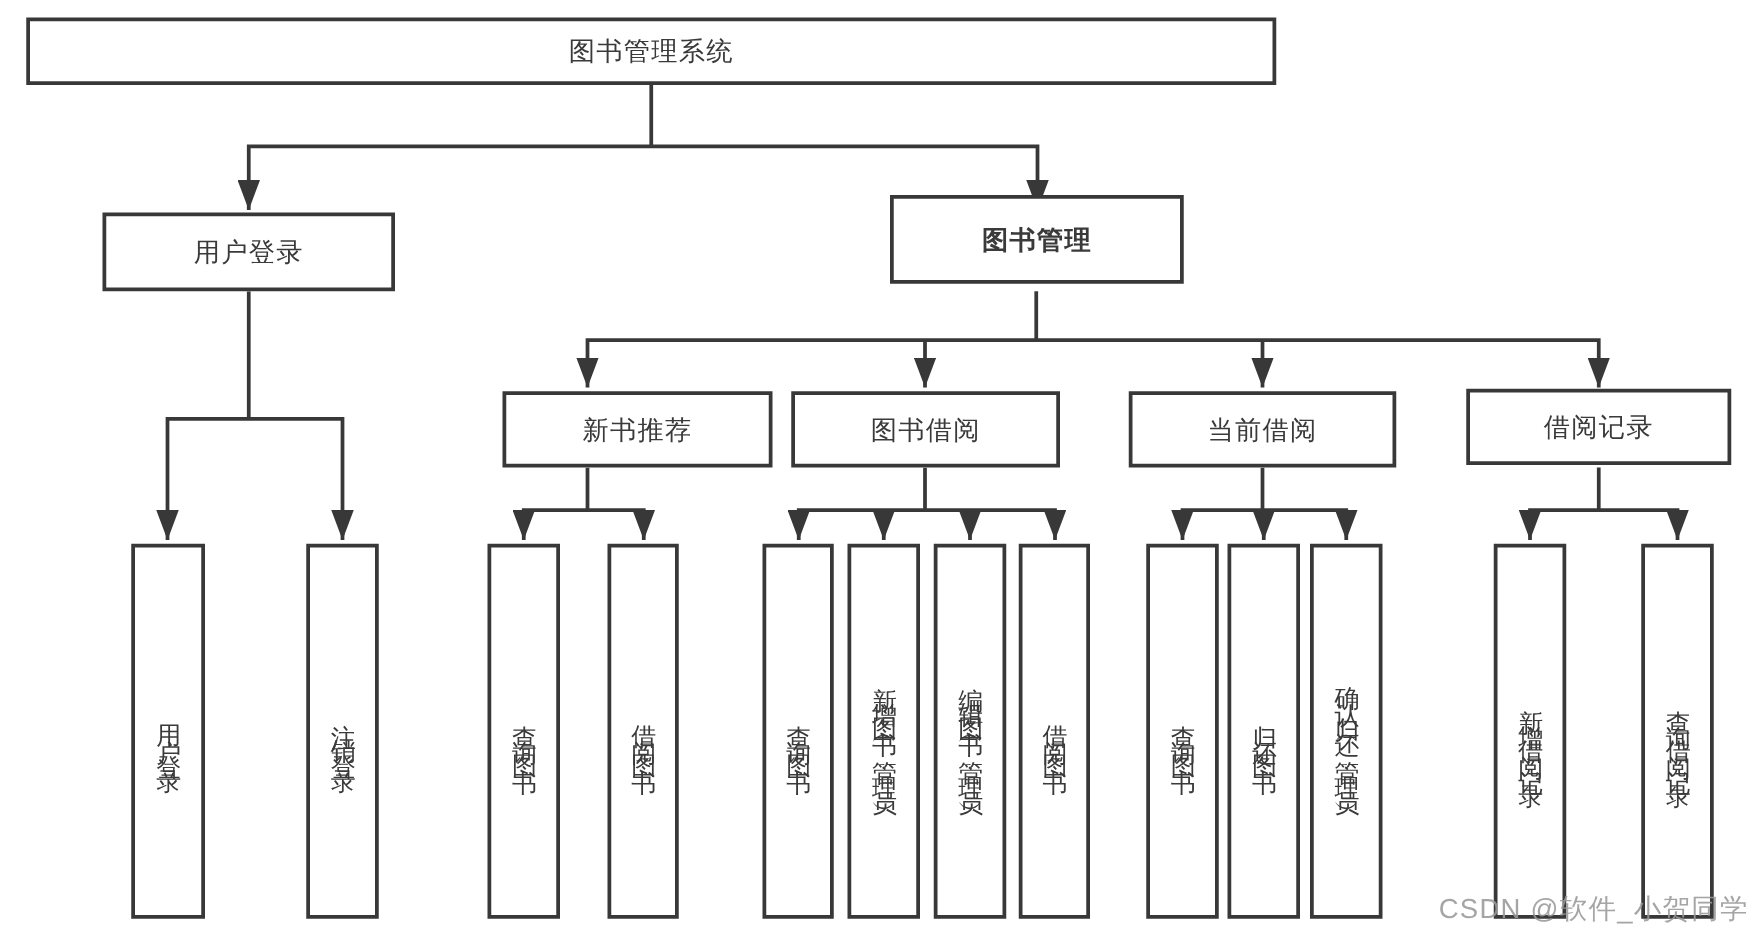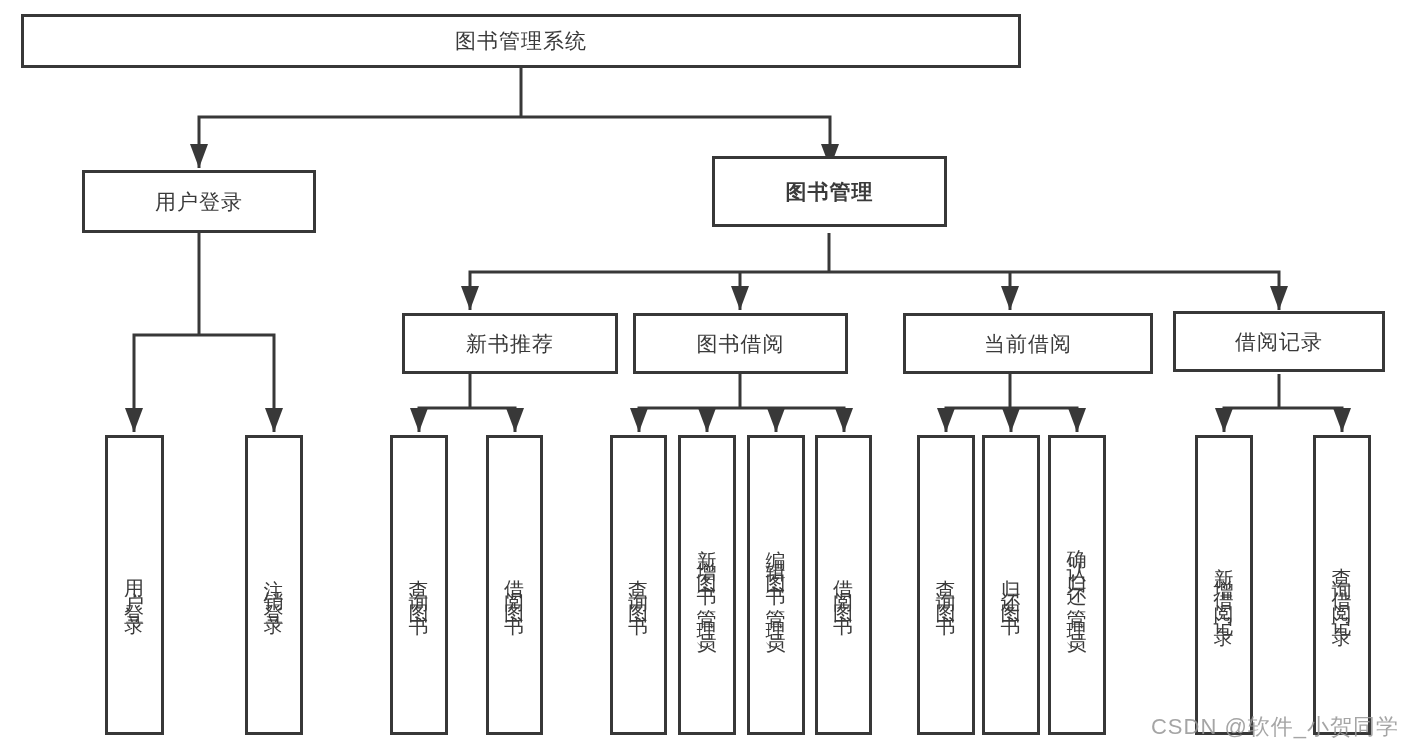--- a/index.html
+++ b/index.html
@@ -95,21 +95,21 @@
     </g>
   </svg>
 
   <div class="box" style="left:21px; top:14px; width:1000px; height:54px;">图书管理系统</div>
 
   <div class="box" style="left:82px; top:170px; width:234px; height:63px;">用户登录</div>
   <div class="box" style="left:712px; top:156px; width:235px; height:71px;font-weight:bold;">图书管理</div>
 
   <div class="box" style="left:362px; top:313px; width:216px; height:61px;margin-left:40px;">新书推荐</div>
   <div class="box" style="left:633px; top:313px; width:215px; height:61px;">图书借阅</div>
-  <div class="box" style="left:903px; top:313px; width:250px; height:61px;">当前借阅</div>
+  <div class="box" style="left:903px; top:313px; width:214px; height:61px;">当前借阅</div>
   <div class="box" style="left:1173px; top:311px; width:212px; height:61px;">借阅记录</div>
 
   <div class="box vbox" style="left:105px; top:435px; width:59px; height:300px;">用户登录</div>
   <div class="box vbox" style="left:245px; top:435px; width:58px; height:300px;">注销登录</div>
 
   <div class="box vbox" style="left:390px; top:435px; width:58px; height:300px;">查询图书</div>
   <div class="box vbox" style="left:486px; top:435px; width:57px; height:300px;">借阅图书</div>
 
   <div class="box vbox" style="left:610px; top:435px; width:57px; height:300px;">查询图书</div>
   <div class="box vbox" style="left:678px; top:435px; width:58px; height:300px;">新增图书（管理员）</div>

